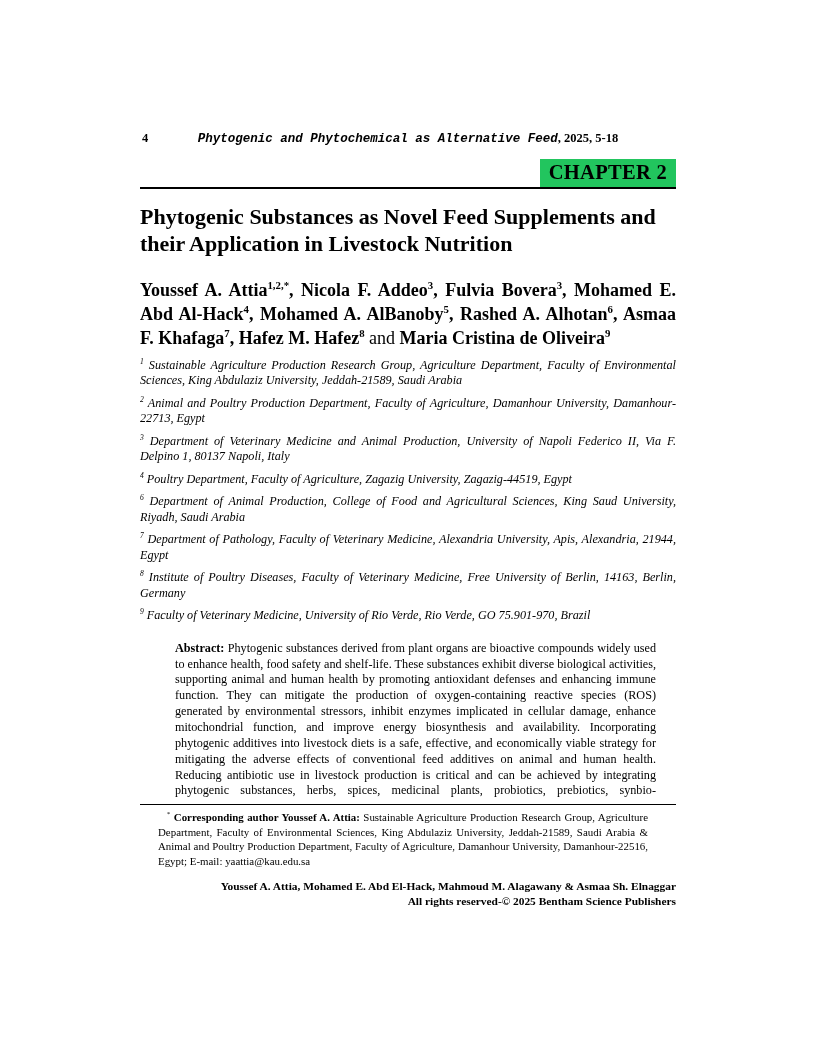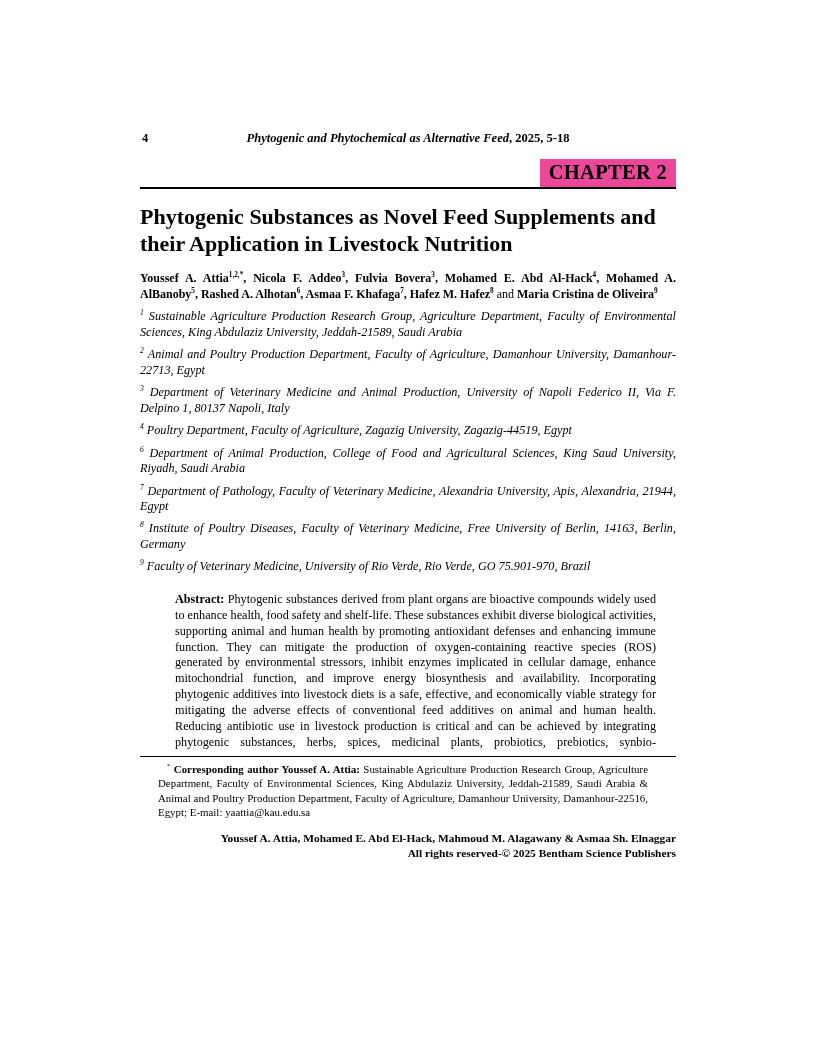--- a/index.html
+++ b/index.html
@@ -12,35 +12,35 @@
     background: #ffffff;
     color: #000000;
     font-family: "Liberation Serif", "DejaVu Serif", serif;
     padding: 131px 140px 0 140px;
     overflow: hidden;
   }
   
   .running-header { position: relative; height: 17px; font-size: 12.5px; font-weight: bold; }
   .page-num { position: absolute; left: 2px; top: 0; }
   .running-title { text-align: center; }
-  .rt-italic { font-style: italic; }
+  .rt-italic { font-style: italic; font-family: Liberation Mono, monospace; }
   
   .chapter-row { text-align: right; margin-top: 11px; border-bottom: 2px solid #000; }
   .chapter-badge {
     display: inline-block;
-    background: #ec4899;
+    background: #22c55e;
     font-weight: bold;
     font-size: 20.5px;
     padding: 2px 9px 3px 9px;
     letter-spacing: 0.3px;
   }
   
   .title { font-size: 22px; font-weight: bold; line-height: 1.24; margin: 14px 0 0 0; }
   
-  .authors { font-size: 12px; font-weight: bold; line-height: 1.36; text-align: justify; margin: 12px 0 0 0; }
+  .authors { font-size: 18px; font-weight: bold; line-height: 1.36; text-align: justify; margin: 20px 0 0 0; }
   .authors sup { font-size: 60%; line-height: 0; }
   .author-sep { white-space: pre-wrap; }
   .and-sep { font-weight: normal; }
   
   .affiliations { margin-top: 1px; }
   .affiliation {
     font-style: italic; font-size: 12.2px; line-height: 1.27;
     text-align: justify; margin: 7px 0 0 0;
   }
   .affiliation sup { font-size: 62%; line-height: 0; }

